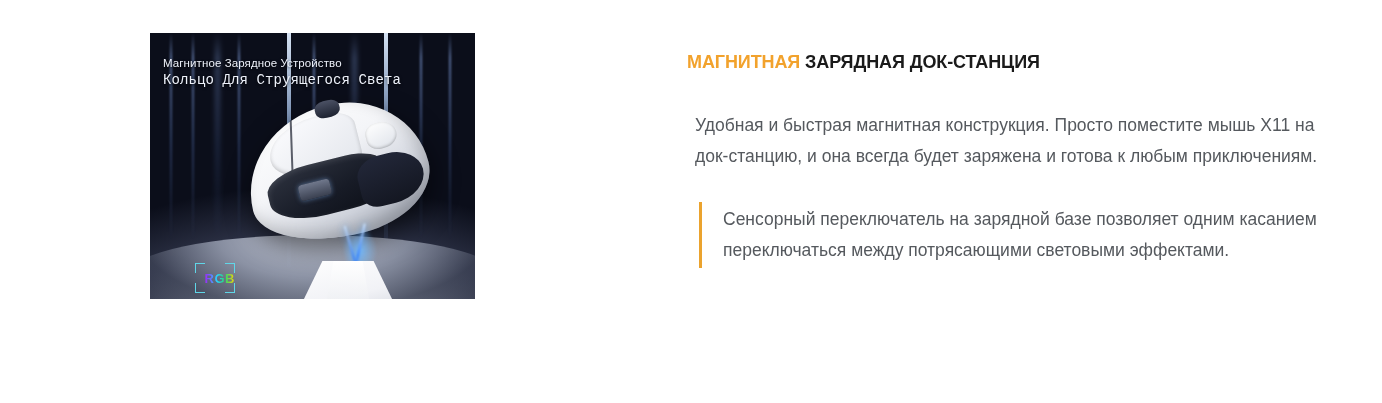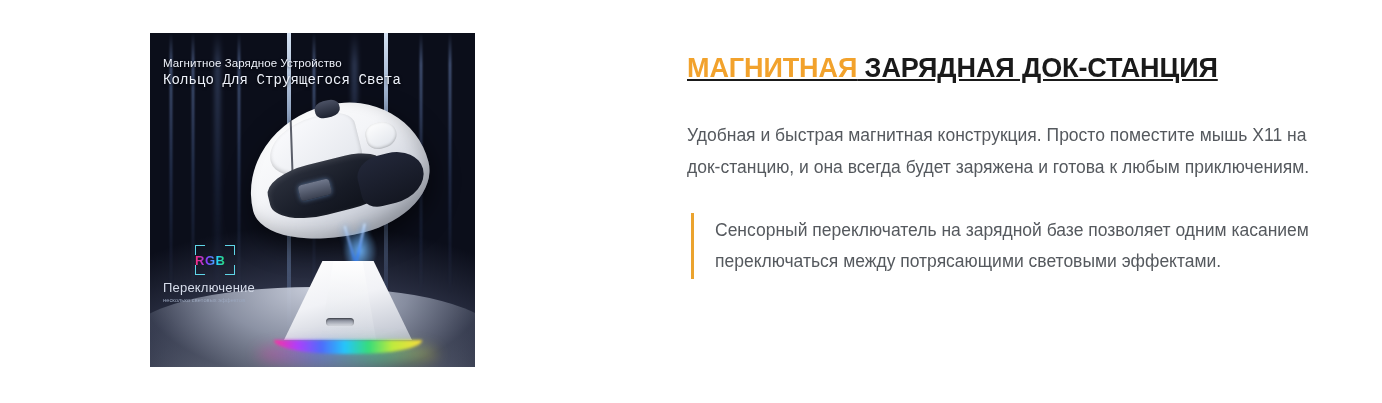--- a/index.html
+++ b/index.html
@@ -22,21 +22,21 @@
     height: 403px;
     background: #ffffff;
   }
 
   
   .media-col {
     position: absolute;
     left: 150px;
     top: 33px;
     width: 325px;
-    height: 334px;
+    height: 266px;
   }
 
   .product-photo {
     position: relative;
     width: 100%;
     height: 100%;
     overflow: hidden;
     background:
       radial-gradient(118% 70% at 50% 112%, #9aa0ae 0%, #6a7080 26%, #2b3044 52%, #0b0e1a 78%),
       linear-gradient(180deg, #05070f 0%, #090d1c 45%, #0a1020 100%);
@@ -96,23 +96,23 @@
     line-height: 1.32;
     letter-spacing: .1px;
   }
   .photo-caption .cap-1 { font-size: 11.5px; display: block; }
   .photo-caption .cap-2 { font-size: 14px; display: block; font-family: Liberation Mono, monospace; }
 
   
   .rgb-block {
     position: absolute;
     left: 13px;
-    top: 212px;
+    top: 230px;
     width: 104px;
-    text-align: left;
+    text-align: right;
   }
   .rgb-frame {
     position: relative;
     width: 40px;
     height: 30px;
     margin: 0 auto 5px;
   }
   .rgb-frame span.corner {
     position: absolute;
     width: 9px;
@@ -318,41 +318,40 @@
   
   .copy-col {
     position: absolute;
     left: 687px;
     top: 52px;
     width: 650px;
   }
 
   .headline {
     margin: 0;
-    font-size: 27px;
+    font-size: 18px;
     font-weight: bold;
     line-height: 1.2;
     letter-spacing: -0.1px;
     color: #1a1a1a;
     white-space: nowrap;
-    text-decoration: underline;
   }
   .headline .hl-accent { color: #f2a22c; }
 
   .lede {
-    margin: 36px 0 0 0;
+    margin: 36px 0 0 8px;
     font-size: 17.5px;
     line-height: 1.78;
     color: #55595e;
     max-width: 640px;
   }
 
   .quote {
     position: relative;
-    margin: 30px 0 0 4px;
+    margin: 30px 0 0 12px;
     padding: 2px 0 2px 21px;
     border-left: 3px solid #eba32e;
     font-size: 17.5px;
     line-height: 1.78;
     color: #55595e;
     max-width: 620px;
   }
 </style>
 </head>
 <body>

